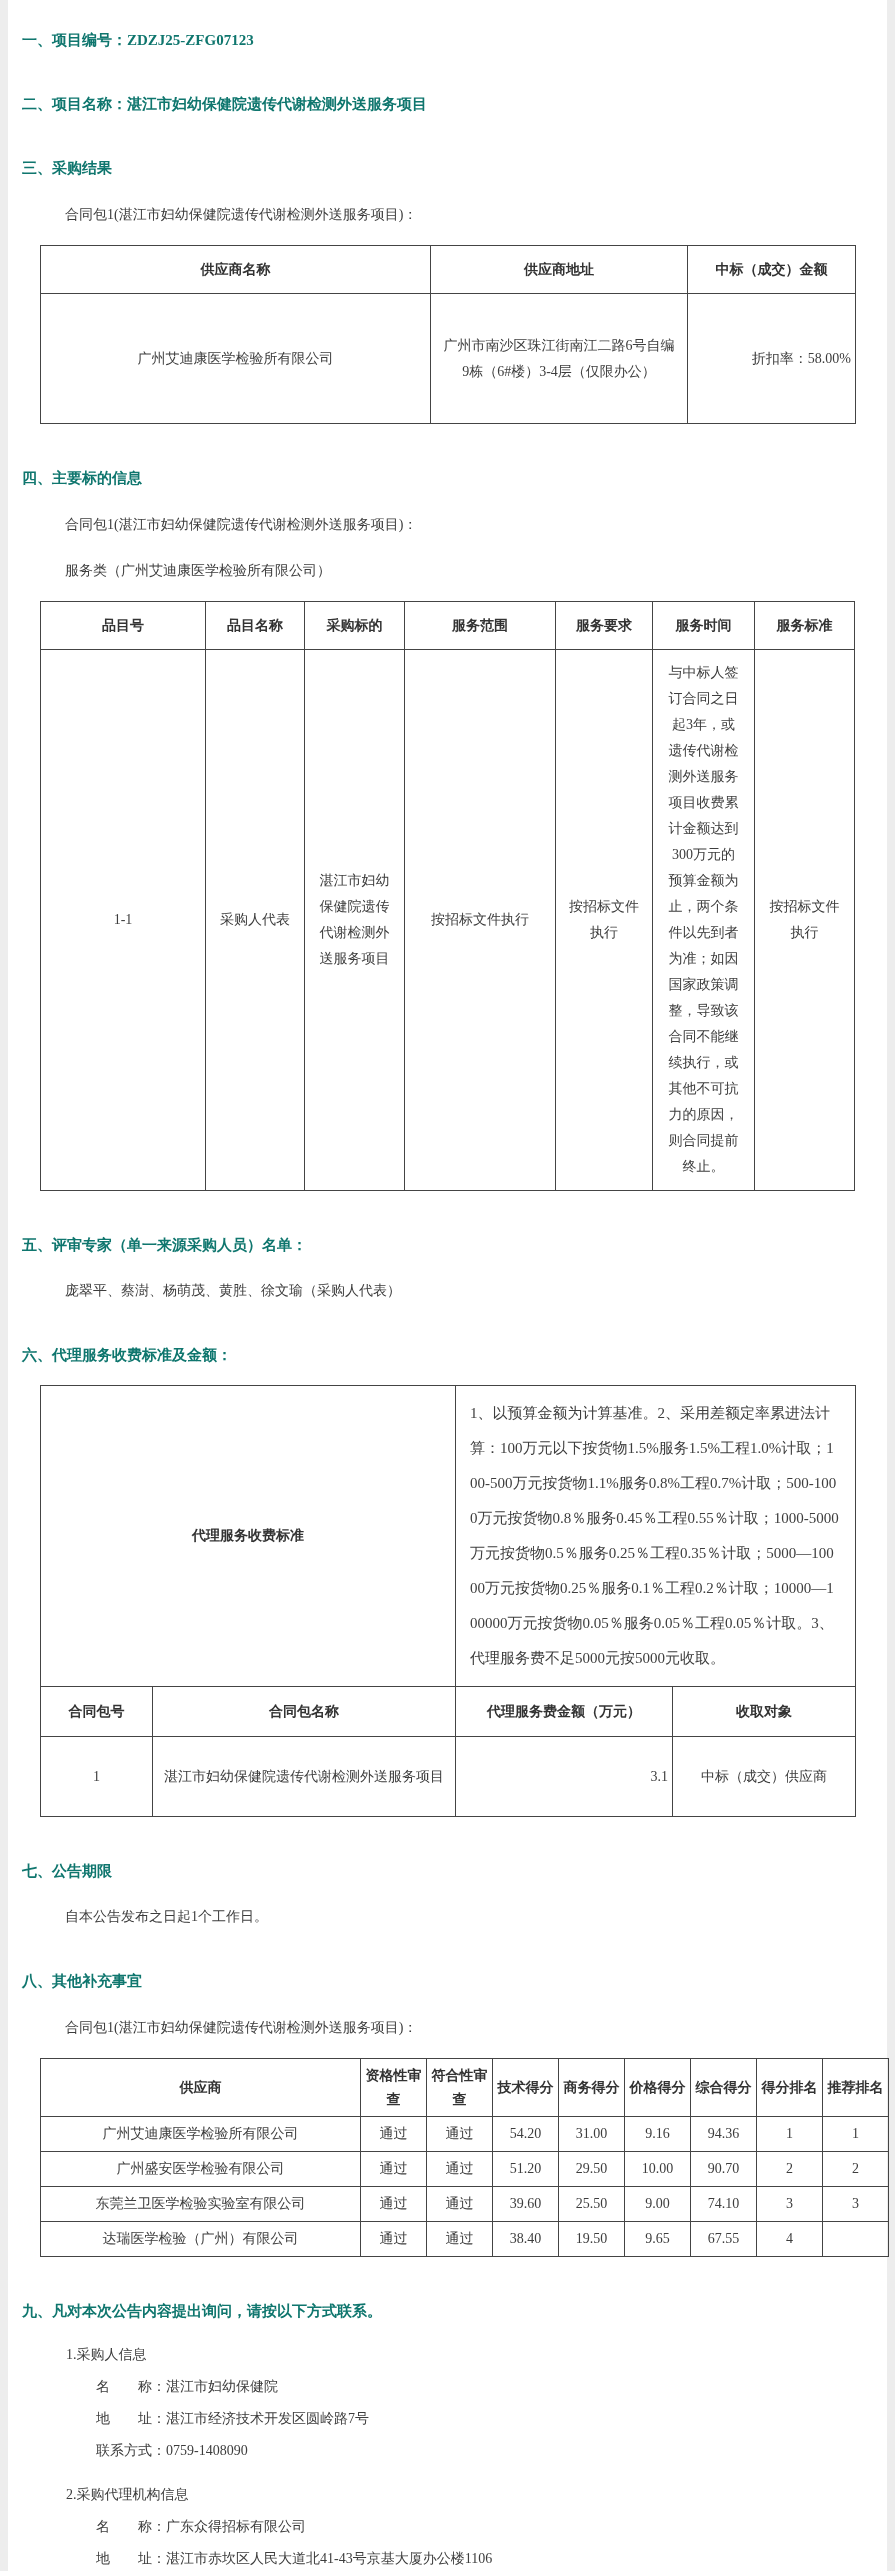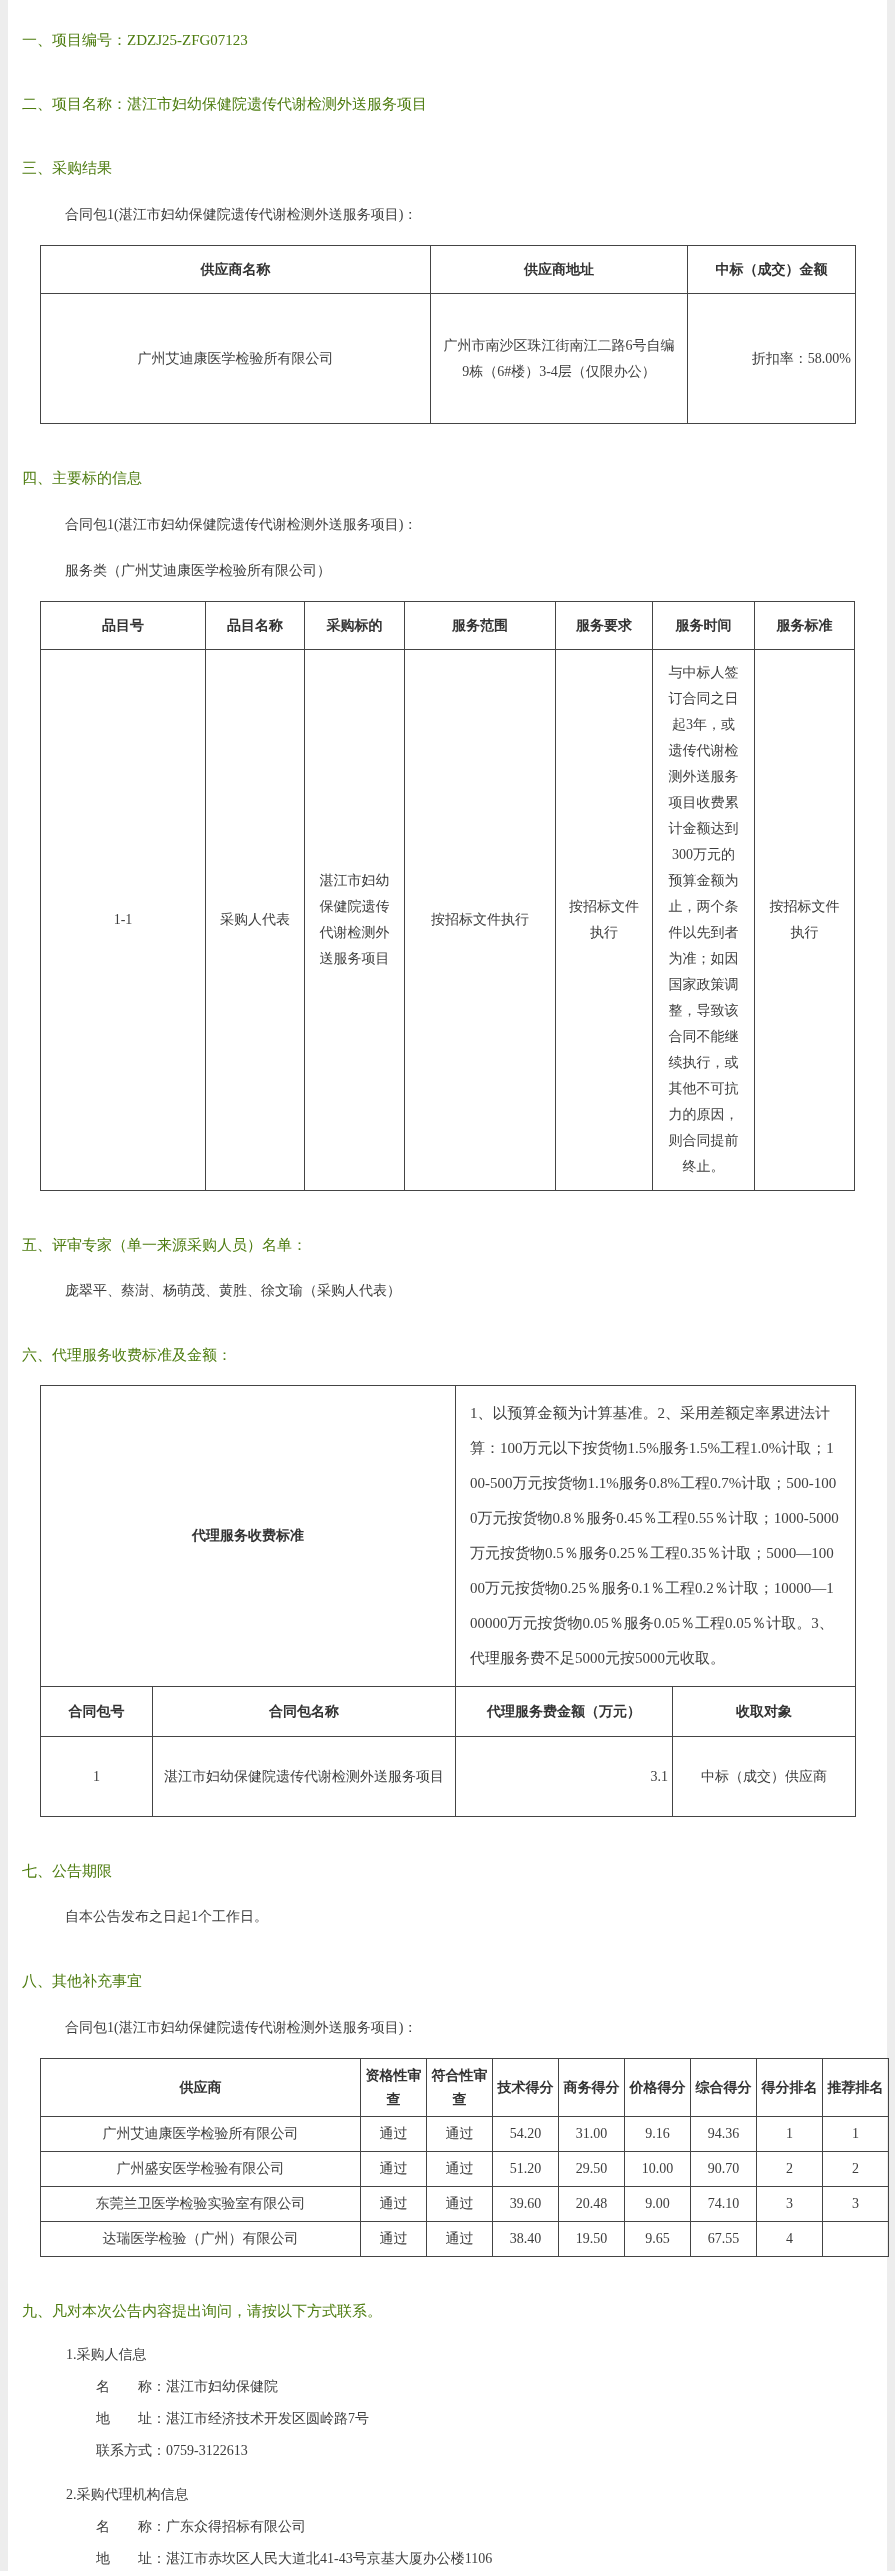--- a/index.html
+++ b/index.html
@@ -13,22 +13,22 @@
   }
   .page {
     width: 879px;
     margin: 0 0 0 8px;
     background: #ffffff;
     min-height: 2571px;
     padding: 14px 0 30px 0;
   }
   .section-heading {
     font-size: 15px;
-    font-weight: normal;
-    color: #4d7c0f;
+    font-weight: bold;
+    color: #0f766e;
     margin: 44px 14px 0 14px;
     line-height: 20px;
   }
   .section-heading.first { margin-top: 16px; }
   .package-line {
     margin: 27px 32px 0 57px;
     font-size: 14px;
     line-height: 20px;
   }
   .plain-line {
@@ -242,21 +242,21 @@
       <td>10.00</td>
       <td>90.70</td>
       <td>2</td>
       <td>2</td>
     </tr>
     <tr>
       <td>东莞兰卫医学检验实验室有限公司</td>
       <td>通过</td>
       <td>通过</td>
       <td>39.60</td>
-      <td>20.48</td>
+      <td>25.50</td>
       <td>9.00</td>
       <td>74.10</td>
       <td>3</td>
       <td>3</td>
     </tr>
     <tr>
       <td>达瑞医学检验（广州）有限公司</td>
       <td>通过</td>
       <td>通过</td>
       <td>38.40</td>
@@ -267,21 +267,21 @@
       <td></td>
     </tr>
   </tbody>
     </table>
 
   <div class="section-heading">九、凡对本次公告内容提出询问，请按以下方式联系。</div>
 
   <div class="contact-group-title">1.采购人信息</div>
   <div class="contact-line">名　　称：湛江市妇幼保健院</div>
   <div class="contact-line">地　　址：湛江市经济技术开发区圆岭路7号</div>
-  <div class="contact-line">联系方式：0759-3122613</div>
+  <div class="contact-line">联系方式：0759-1408090</div>
 
   <div class="contact-group-title">2.采购代理机构信息</div>
   <div class="contact-line">名　　称：广东众得招标有限公司</div>
   <div class="contact-line">地　　址：湛江市赤坎区人民大道北41-43号京基大厦办公楼1106</div>
   <div class="contact-line">联系方式：0759-2233086、2288979</div>
 
   <div class="contact-group-title">3.项目联系方式</div>
 
 </div>
 

